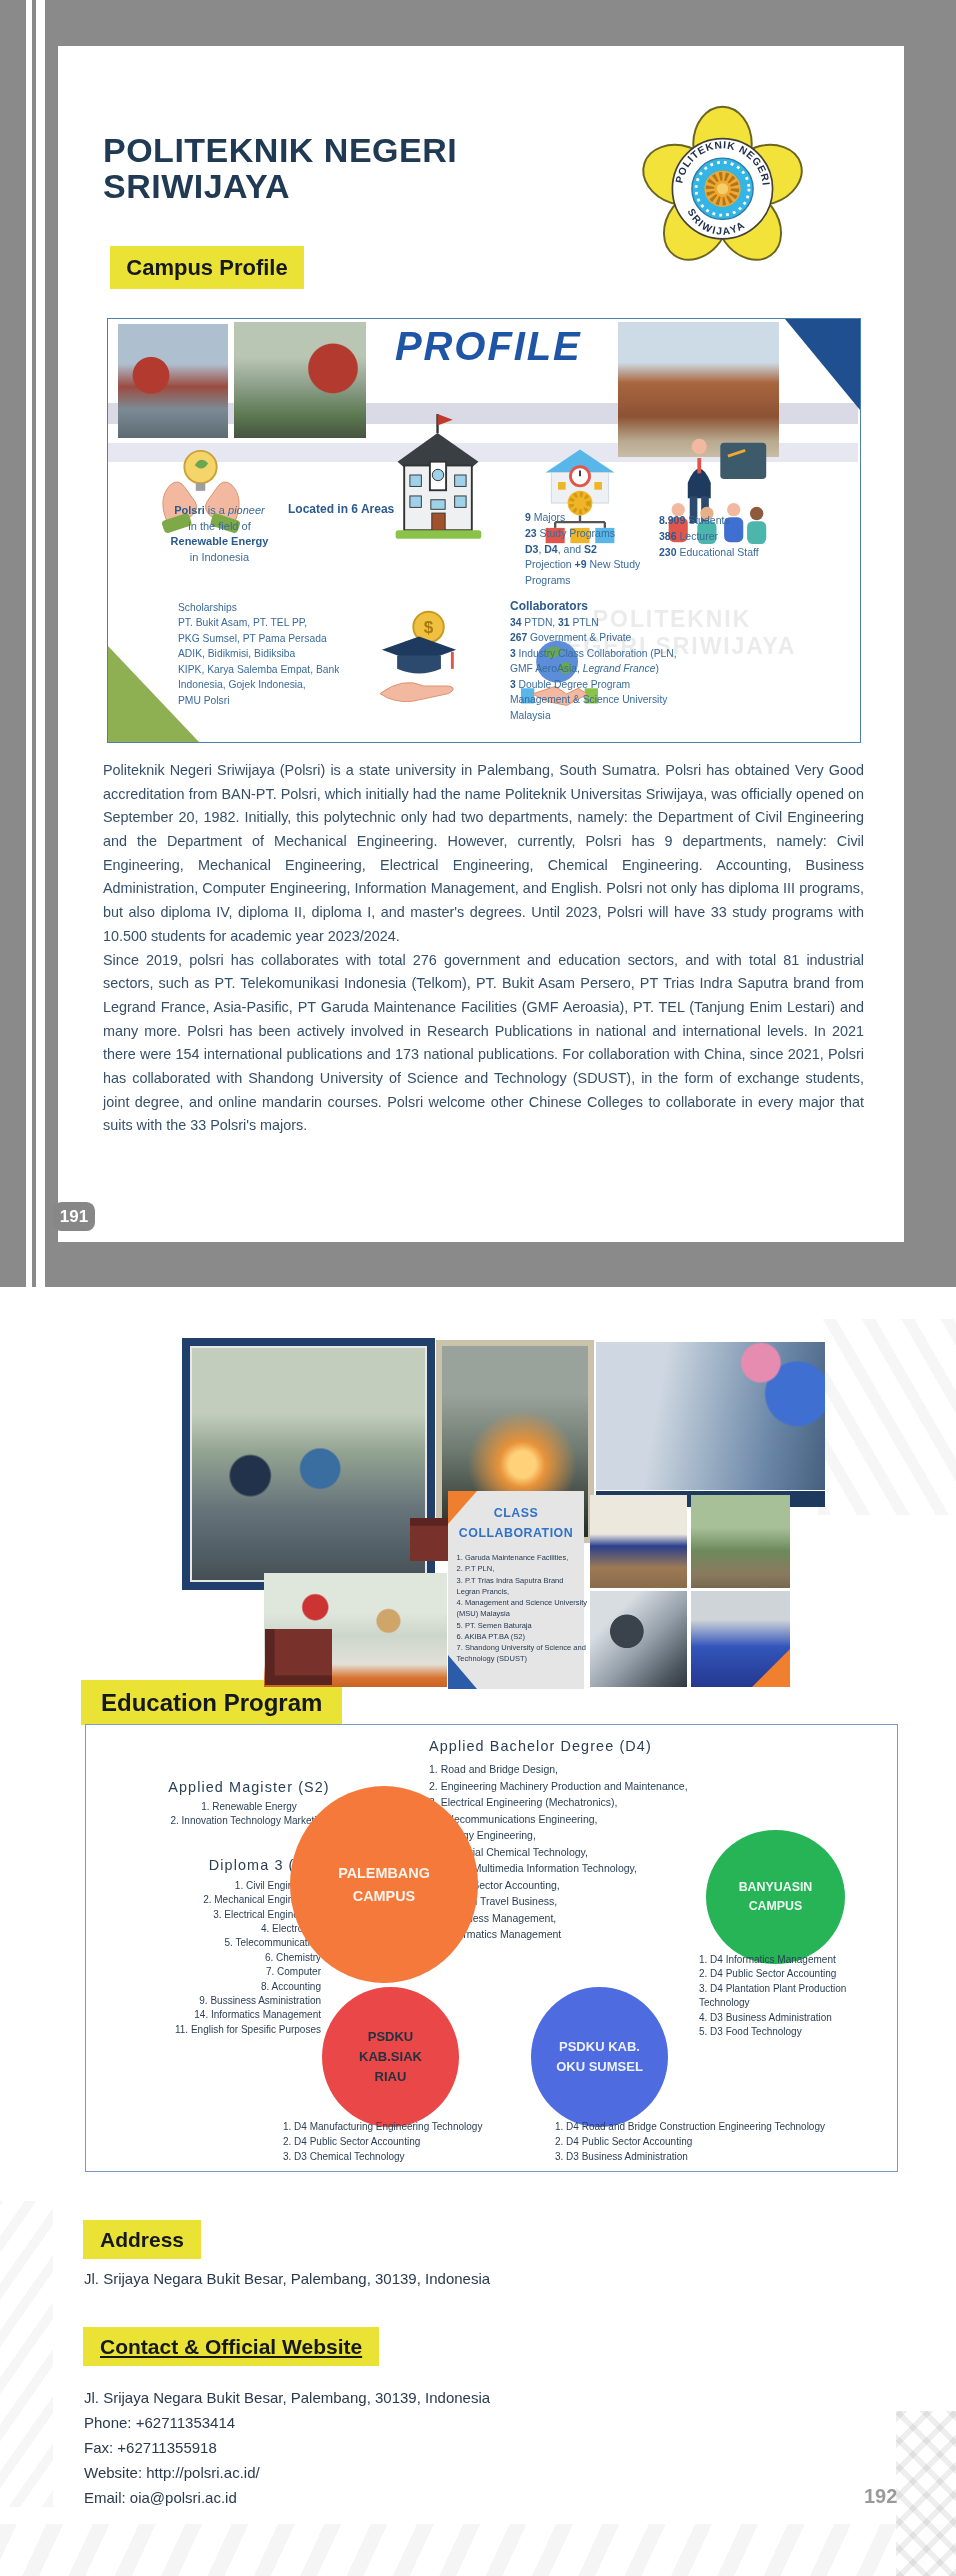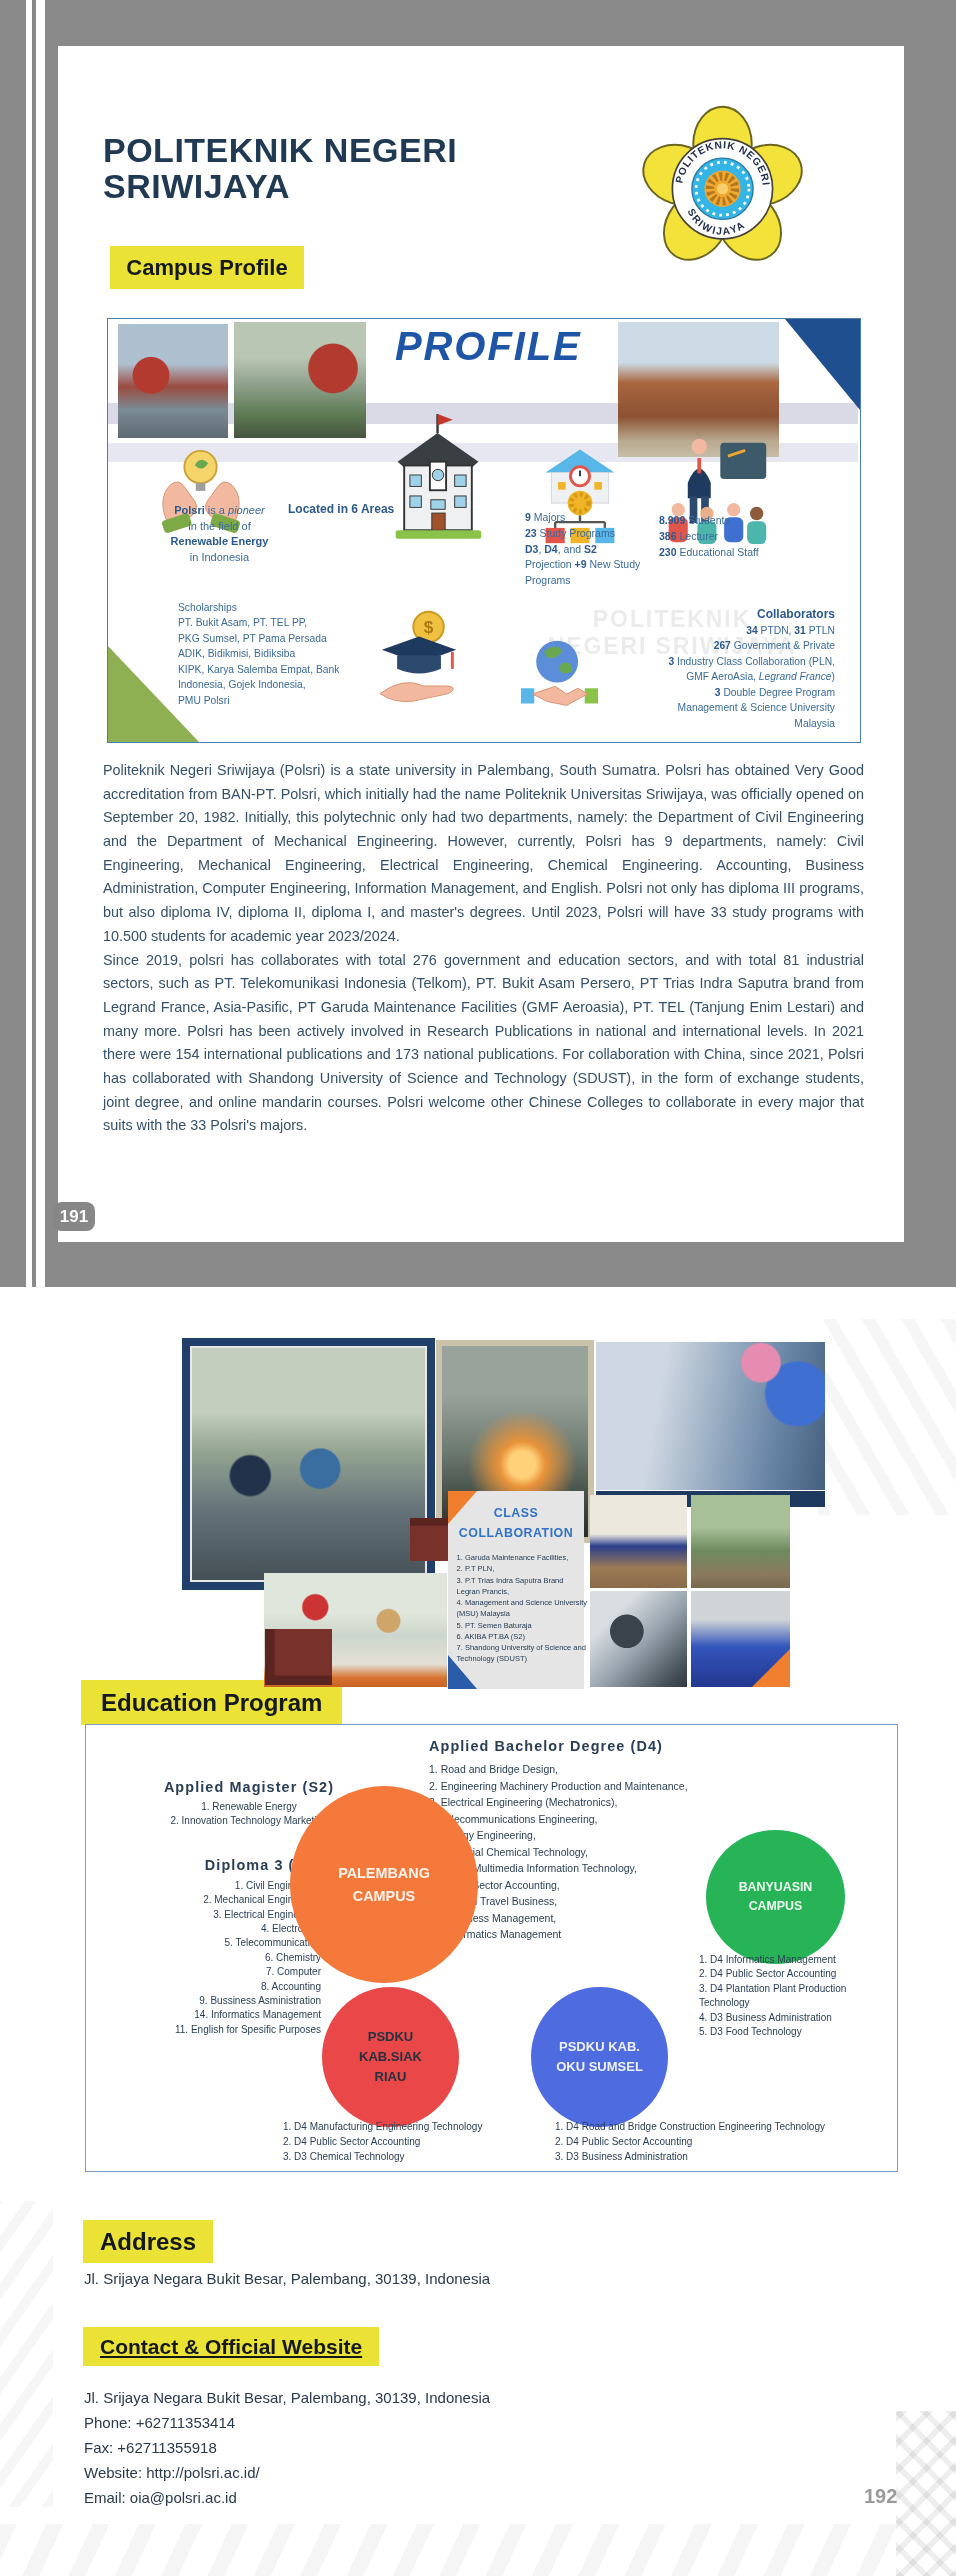--- a/index.html
+++ b/index.html
@@ -13,21 +13,21 @@
   .p1-stripe.s1{left:26px;width:5.7px;}
   .p1-stripe.s2{left:36px;width:8.6px;}
   .p1-panel{left:58px;top:46px;width:846px;height:1196px;background:#ffffff;}
 
   .p1-title{left:103px;top:132px;width:498px;font-size:34px;line-height:1.06;font-weight:800;
             letter-spacing:0.5px;color:#203a54;white-space:pre-line;}
 
   .badge-yellow{background:#eae335;color:#15181c;font-weight:800;display:inline-block;}
   .b-campus{left:110px;top:246px;padding:8.6px 16.3px;font-size:22px;}
   .b-edu{left:81px;top:1680px;padding:8.6px 20px;font-size:24px;}
-  .b-addr{left:83px;top:2220px;padding:7.7px 17px;font-size:24px;text-align:center;}
+  .b-addr{left:83px;top:2220px;padding:7.7px 17px;font-size:21px;text-align:center;}
   .b-contact{left:83px;top:2327px;padding:7.7px 17px;font-size:21px;text-decoration:underline;}
 
   
   .info-box{left:107px;top:318px;width:754px;height:425px;background:#fff;border:1.9px solid #4a7fae;box-sizing:border-box;}
   .band1{left:0;top:84px;width:750px;height:21px;background:#d9dae6;}
   .band2{left:0;top:124px;width:750px;height:19px;background:#e7e7f1;}
   .ph{background-size:cover;}
   .info-ph1{left:9.6px;top:4.8px;width:110px;height:114px;
     background:radial-gradient(circle at 30% 45%,#b23a2e 0 18%,transparent 19%),linear-gradient(180deg,#aebfd0 0 35%,#9b4c40 55%,#7b8b95 75%,#5d6a72);}
   .info-ph2{left:126px;top:2.9px;width:132px;height:116px;
@@ -39,21 +39,21 @@
   .tri-bl{left:0;bottom:0;width:0;height:0;border-bottom:96px solid #8faf53;border-right:91px solid transparent;}
 
   .info-text{color:#3a6b9c;}
   .info-text b{color:#2b5a8f;}
   .t-pioneer{left:34px;top:184px;width:155px;text-align:center;font-size:11px;line-height:1.42;}
   .t-located{left:180px;top:182px;width:196px;font-size:10.3px;line-height:1.45;}
   .t-located .hd,.hd-blue{font-weight:800;font-size:12px;color:#2b5a8f;}
   .t-majors{left:417px;top:191px;width:158px;font-size:10.5px;line-height:1.5;}
   .t-staff{left:551px;top:194px;width:182px;font-size:10.5px;line-height:1.5;}
   .t-schol{left:70px;top:281px;width:187px;font-size:10.3px;line-height:1.5;}
-  .t-collab{left:402px;top:286px;width:325px;text-align:right;font-size:10.3px;line-height:1.5;}
+  .t-collab{left:402px;top:278px;width:325px;font-size:10.3px;line-height:1.5;}
   .watermark{left:411px;top:287px;width:306px;font-size:23px;font-weight:800;color:rgba(110,110,110,.14);
              white-space:pre-line;text-align:center;letter-spacing:1.9px;}
 
   .p1-paras{left:103px;top:759px;width:761px;font-size:14.4px;line-height:1.645;color:#35506b;text-align:justify;}
   .p1-num{left:53px;top:1202px;width:42px;height:29px;background:#878787;color:#fff;font-weight:800;
           font-size:17px;border-radius:8.6px;display:flex;align-items:center;justify-content:center;}
 
   
   .deco{pointer-events:none;}
   .deco-tr{left:818px;top:1319px;width:139px;height:196px;
@@ -97,21 +97,21 @@
 
   .collab-panel{left:448px;top:1491px;width:136px;height:198px;background:#e5e5e5;z-index:2;}
   .collab-panel .tri-o{position:absolute;left:0;top:0;width:0;height:0;border-top:33px solid #ef7f2e;border-right:29px solid transparent;}
   .collab-panel .tri-b{position:absolute;left:0;bottom:0;width:0;height:0;border-bottom:34px solid #2a5caa;border-right:29px solid transparent;}
   .collab-hd{position:absolute;left:0;top:11.5px;width:100%;text-align:center;color:#2f72c8;font-weight:700;
              font-size:12.4px;line-height:1.65;white-space:pre-line;letter-spacing:0.5px;}
   .collab-list{position:absolute;left:8.6px;top:61px;width:132px;font-size:7.5px;line-height:1.5;color:#243a52;}
 
   
   .edu-box{left:85px;top:1724px;width:813px;height:448px;background:#fff;border:1.9px solid #7a9cc6;box-sizing:border-box;}
-  .edu-hd{font-weight:700;color:#2a3f55;font-size:14.4px;letter-spacing:1.1px;}
+  .edu-hd{font-weight:400;color:#2a3f55;font-size:14.4px;letter-spacing:1.1px;}
   .d4-hd{left:343px;top:13.4px;}
   .d4-list{left:343px;top:36px;width:330px;font-size:10.5px;line-height:16.5px;color:#2a3f55;}
   .s2-block{left:29px;top:54px;width:268px;text-align:center;}
   .s2-list{font-size:10px;line-height:14px;color:#2a3f55;margin-top:4.8px;}
   .d3-block{left:29px;top:132px;width:206px;text-align:right;}
   .d3-list{font-size:10px;line-height:14.4px;color:#2a3f55;margin-top:5.7px;}
   .circle{border-radius:50%;display:flex;align-items:center;justify-content:center;text-align:center;
           font-weight:700;white-space:pre-line;line-height:1.55;}
   .c-palembang{left:204px;top:61px;width:188px;height:197px;background:#f4793b;color:#fdf4ec;font-size:14.4px;}
   .c-banyuasin{left:620px;top:105px;width:139px;height:134px;background:#27b456;color:#eefbf2;font-size:12.4px;}

